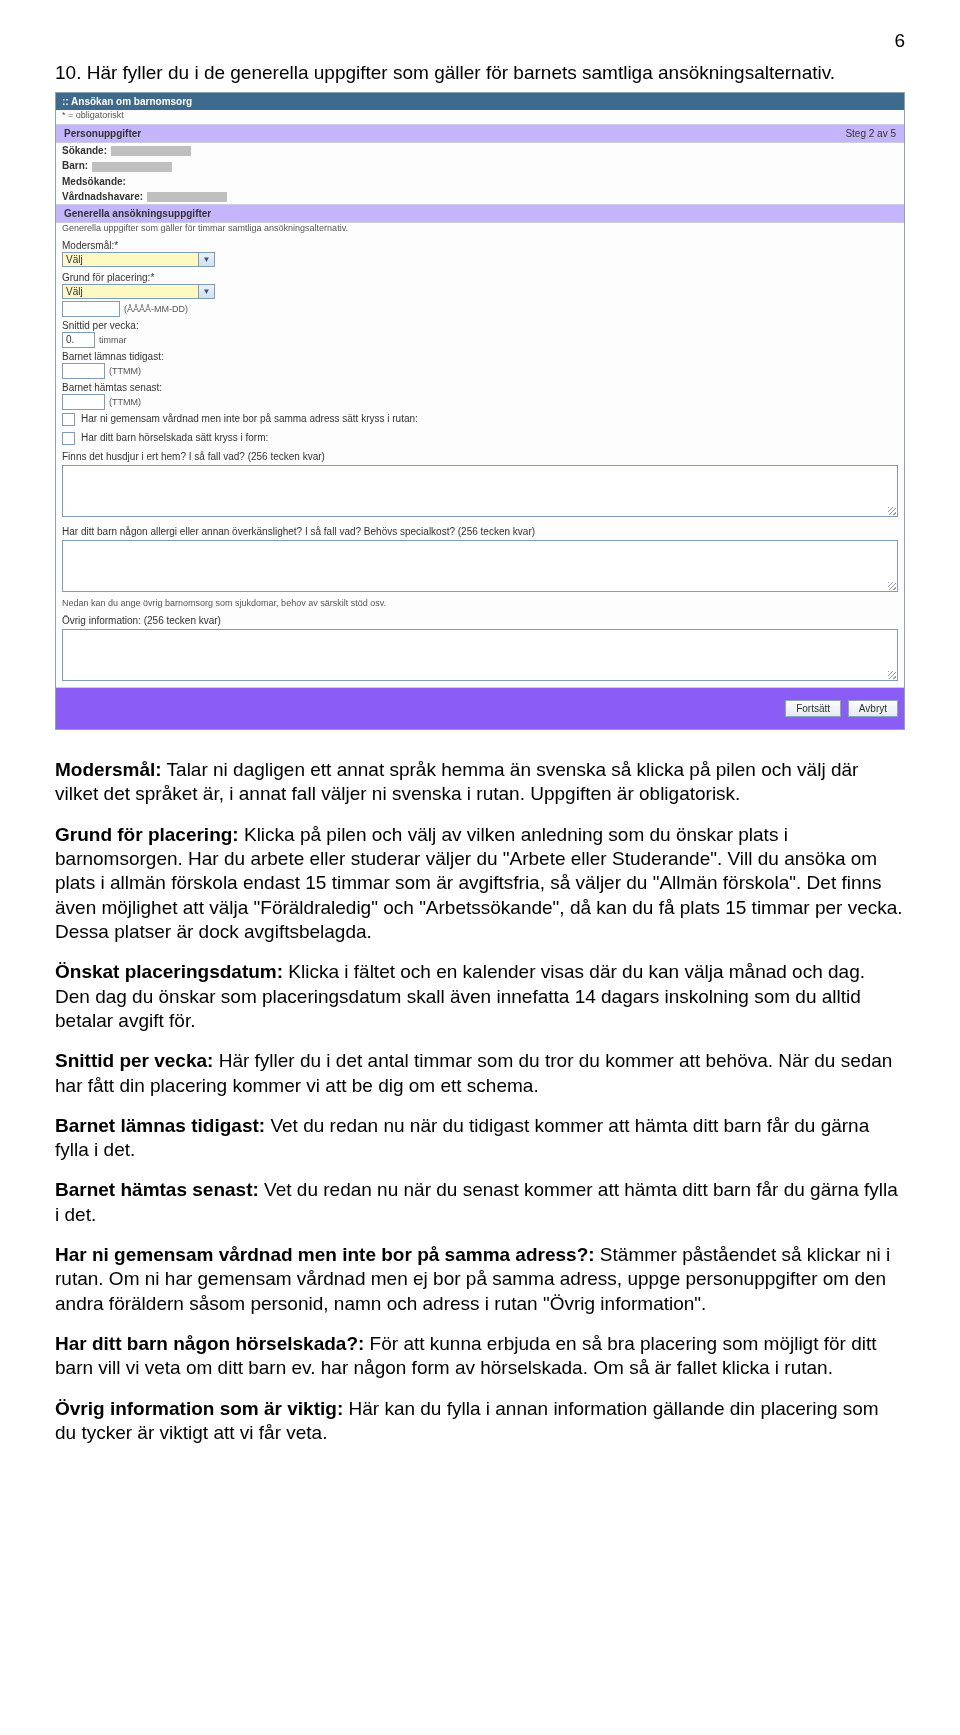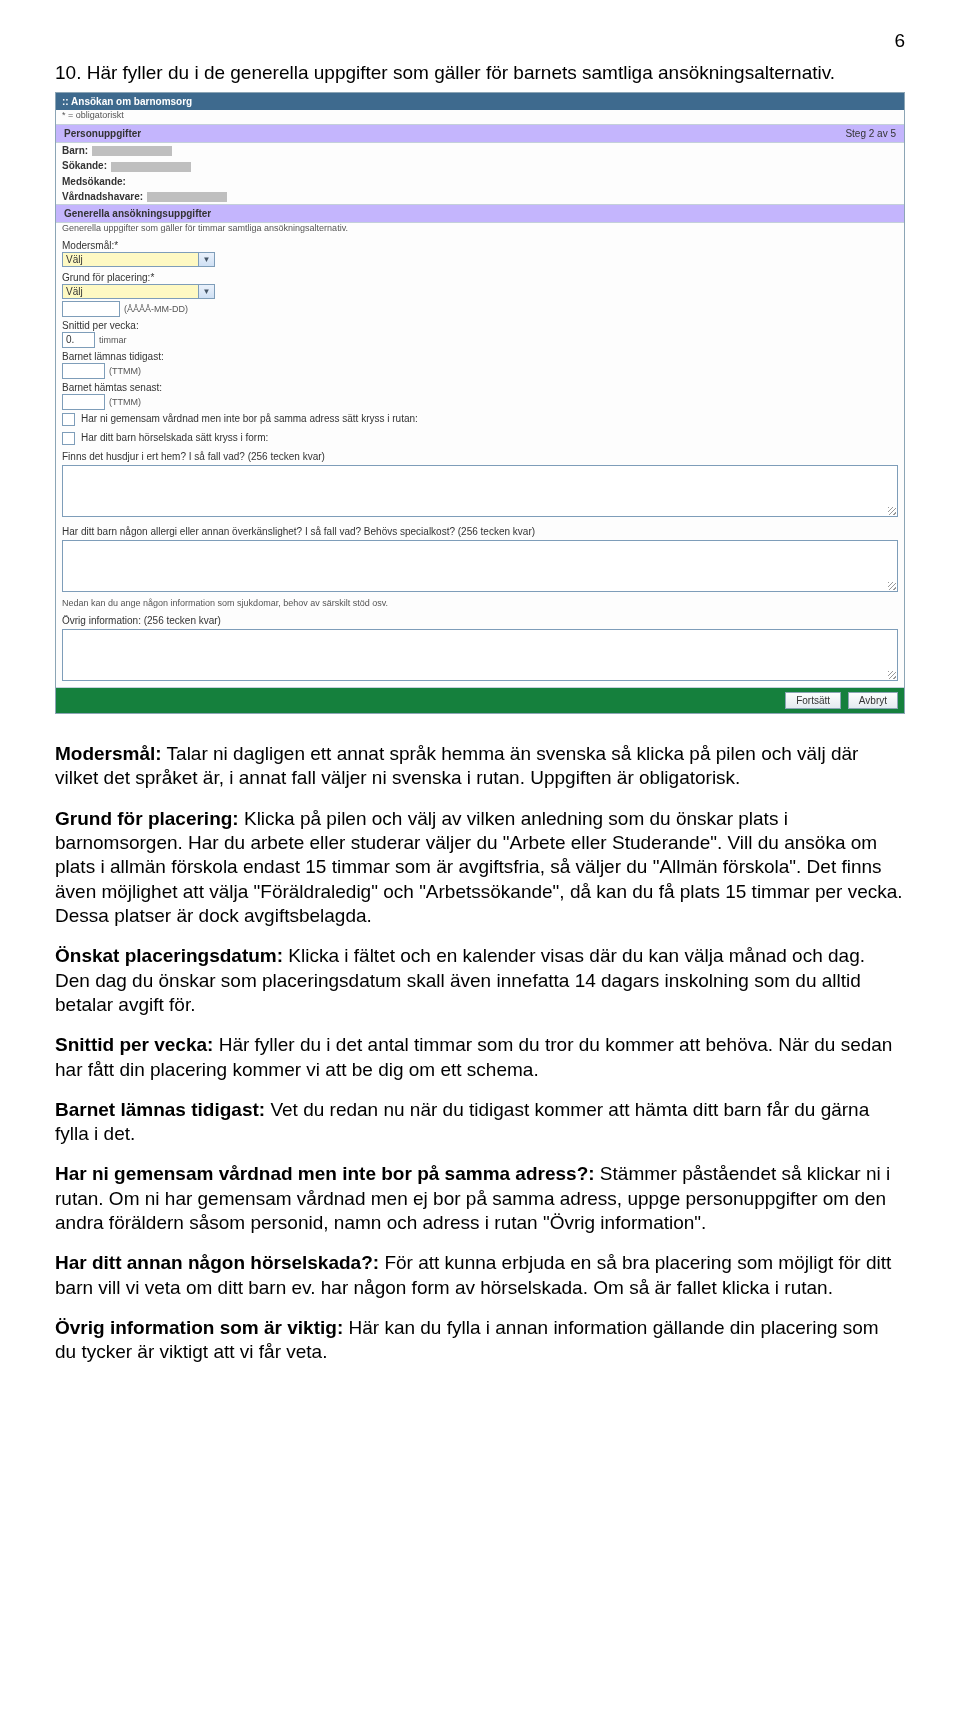--- a/index.html
+++ b/index.html
@@ -128,23 +128,23 @@
     height: 50px;
     position: relative;
   }
   .textarea-mock .grip {
     position: absolute;
     right: 1px; bottom: 1px;
     width: 8px; height: 8px;
     background: repeating-linear-gradient(135deg,#999,#999 1px,transparent 1px,transparent 3px);
   }
   .button-bar {
-    background: #15803d;
+    background: #8b5cf6;
     border-top: 1px solid #c4d0da;
-    padding: 4px 6px;
+    padding: 12px 6px;
     text-align: right;
   }
   .btn-mock {
     display: inline-block;
     border: 1px solid #8ca5b5;
     background: linear-gradient(#fdfdfd,#e4ebf0);
     font-size: 10px;
     padding: 2px 10px;
     margin-left: 4px;
   }
@@ -167,22 +167,22 @@
 
 <div class="form-box">
   <div class="form-titlebar">:: Ansökan om barnomsorg</div>
   <div class="form-note">* = obligatoriskt</div>
 
   <div class="subheader">
     <span>Personuppgifter</span>
     <span class="step-indicator">Steg 2 av 5</span>
   </div>
 
+  <div class="label-line"><span>Sökande:</span><span class="redacted"></span></div>
   <div class="label-line"><span>Barn:</span><span class="redacted"></span></div>
-  <div class="label-line"><span>Sökande:</span><span class="redacted"></span></div>
   <div class="label-line"><span>Medsökande:</span></div>
   <div class="label-line"><span>Vårdnadshavare:</span><span class="redacted"></span></div>
 
   <div class="subheader">Generella ansökningsuppgifter</div>
   <div class="form-note">Generella uppgifter som gäller för timmar samtliga ansökningsalternativ.</div>
 
   <div class="field-label">Modersmål:*</div>
   <div class="select-mock">
     <span>Välj</span>
     <span class="chev">▼</span>
@@ -215,34 +215,35 @@
   <div class="field-label">Finns det husdjur i ert hem? I så fall vad? (256 tecken kvar)</div>
   <div class="textarea-mock">
       <span class="grip"></span>
     </div>
 
   <div class="field-label">Har ditt barn någon allergi eller annan överkänslighet? I så fall vad? Behövs specialkost? (256 tecken kvar)</div>
   <div class="textarea-mock">
       <span class="grip"></span>
     </div>
 
-  <div class="form-note">Nedan kan du ange någon information som sjukdomar, behov av särskilt stöd osv.</div>
+  <div class="form-note">Nedan kan du ange övrig barnomsorg som sjukdomar, behov av särskilt stöd osv.</div>
   <div class="field-label">Övrig information: (256 tecken kvar)</div>
   <div class="textarea-mock">
       <span class="grip"></span>
     </div>
 
   <div class="button-bar">
     <span class="btn-mock">Fortsätt</span>
     <span class="btn-mock">Avbryt</span>
   </div>
 </div>
 
 <div id="explain-container">
     <div class="explain"><b>Modersmål:</b><span> Talar ni dagligen ett annat språk hemma än svenska så klicka på pilen och välj där vilket det språket är, i annat fall väljer ni svenska i rutan. Uppgiften är obligatorisk.</span></div>
     <div class="explain"><b>Grund för placering:</b><span> Klicka på pilen och välj av vilken anledning som du önskar plats i barnomsorgen. Har du arbete eller studerar väljer du "Arbete eller Studerande". Vill du ansöka om plats i allmän förskola endast 15 timmar som är avgiftsfria, så väljer du "Allmän förskola". Det finns även möjlighet att välja "Föräldraledig" och "Arbetssökande", då kan du få plats 15 timmar per vecka. Dessa platser är dock avgiftsbelagda.</span></div>
     <div class="explain"><b>Önskat placeringsdatum:</b><span> Klicka i fältet och en kalender visas där du kan välja månad och dag. Den dag du önskar som placeringsdatum skall även innefatta 14 dagars inskolning som du alltid betalar avgift för.</span></div>
     <div class="explain"><b>Snittid per vecka:</b><span> Här fyller du i det antal timmar som du tror du kommer att behöva. När du sedan har fått din placering kommer vi att be dig om ett schema.</span></div>
     <div class="explain"><b>Barnet lämnas tidigast:</b><span> Vet du redan nu när du tidigast kommer att hämta ditt barn får du gärna fylla i det.</span></div>
+    <div class="explain"><b>Barnet hämtas senast:</b><span> Vet du redan nu när du senast kommer att hämta ditt barn får du gärna fylla i det.</span></div>
     <div class="explain"><b>Har ni gemensam vårdnad men inte bor på samma adress?:</b><span> Stämmer påståendet så klickar ni i rutan. Om ni har gemensam vårdnad men ej bor på samma adress, uppge personuppgifter om den andra föräldern såsom personid, namn och adress i rutan "Övrig information".</span></div>
-    <div class="explain"><b>Har ditt annan någon hörselskada?:</b><span> För att kunna erbjuda en så bra placering som möjligt för ditt barn vill vi veta om ditt barn ev. har någon form av hörselskada. Om så är fallet klicka i rutan.</span></div>
+    <div class="explain"><b>Har ditt barn någon hörselskada?:</b><span> För att kunna erbjuda en så bra placering som möjligt för ditt barn vill vi veta om ditt barn ev. har någon form av hörselskada. Om så är fallet klicka i rutan.</span></div>
     <div class="explain"><b>Övrig information som är viktig:</b><span> Här kan du fylla i annan information gällande din placering som du tycker är viktigt att vi får veta.</span></div>
   </div>
 
 </body></html>

